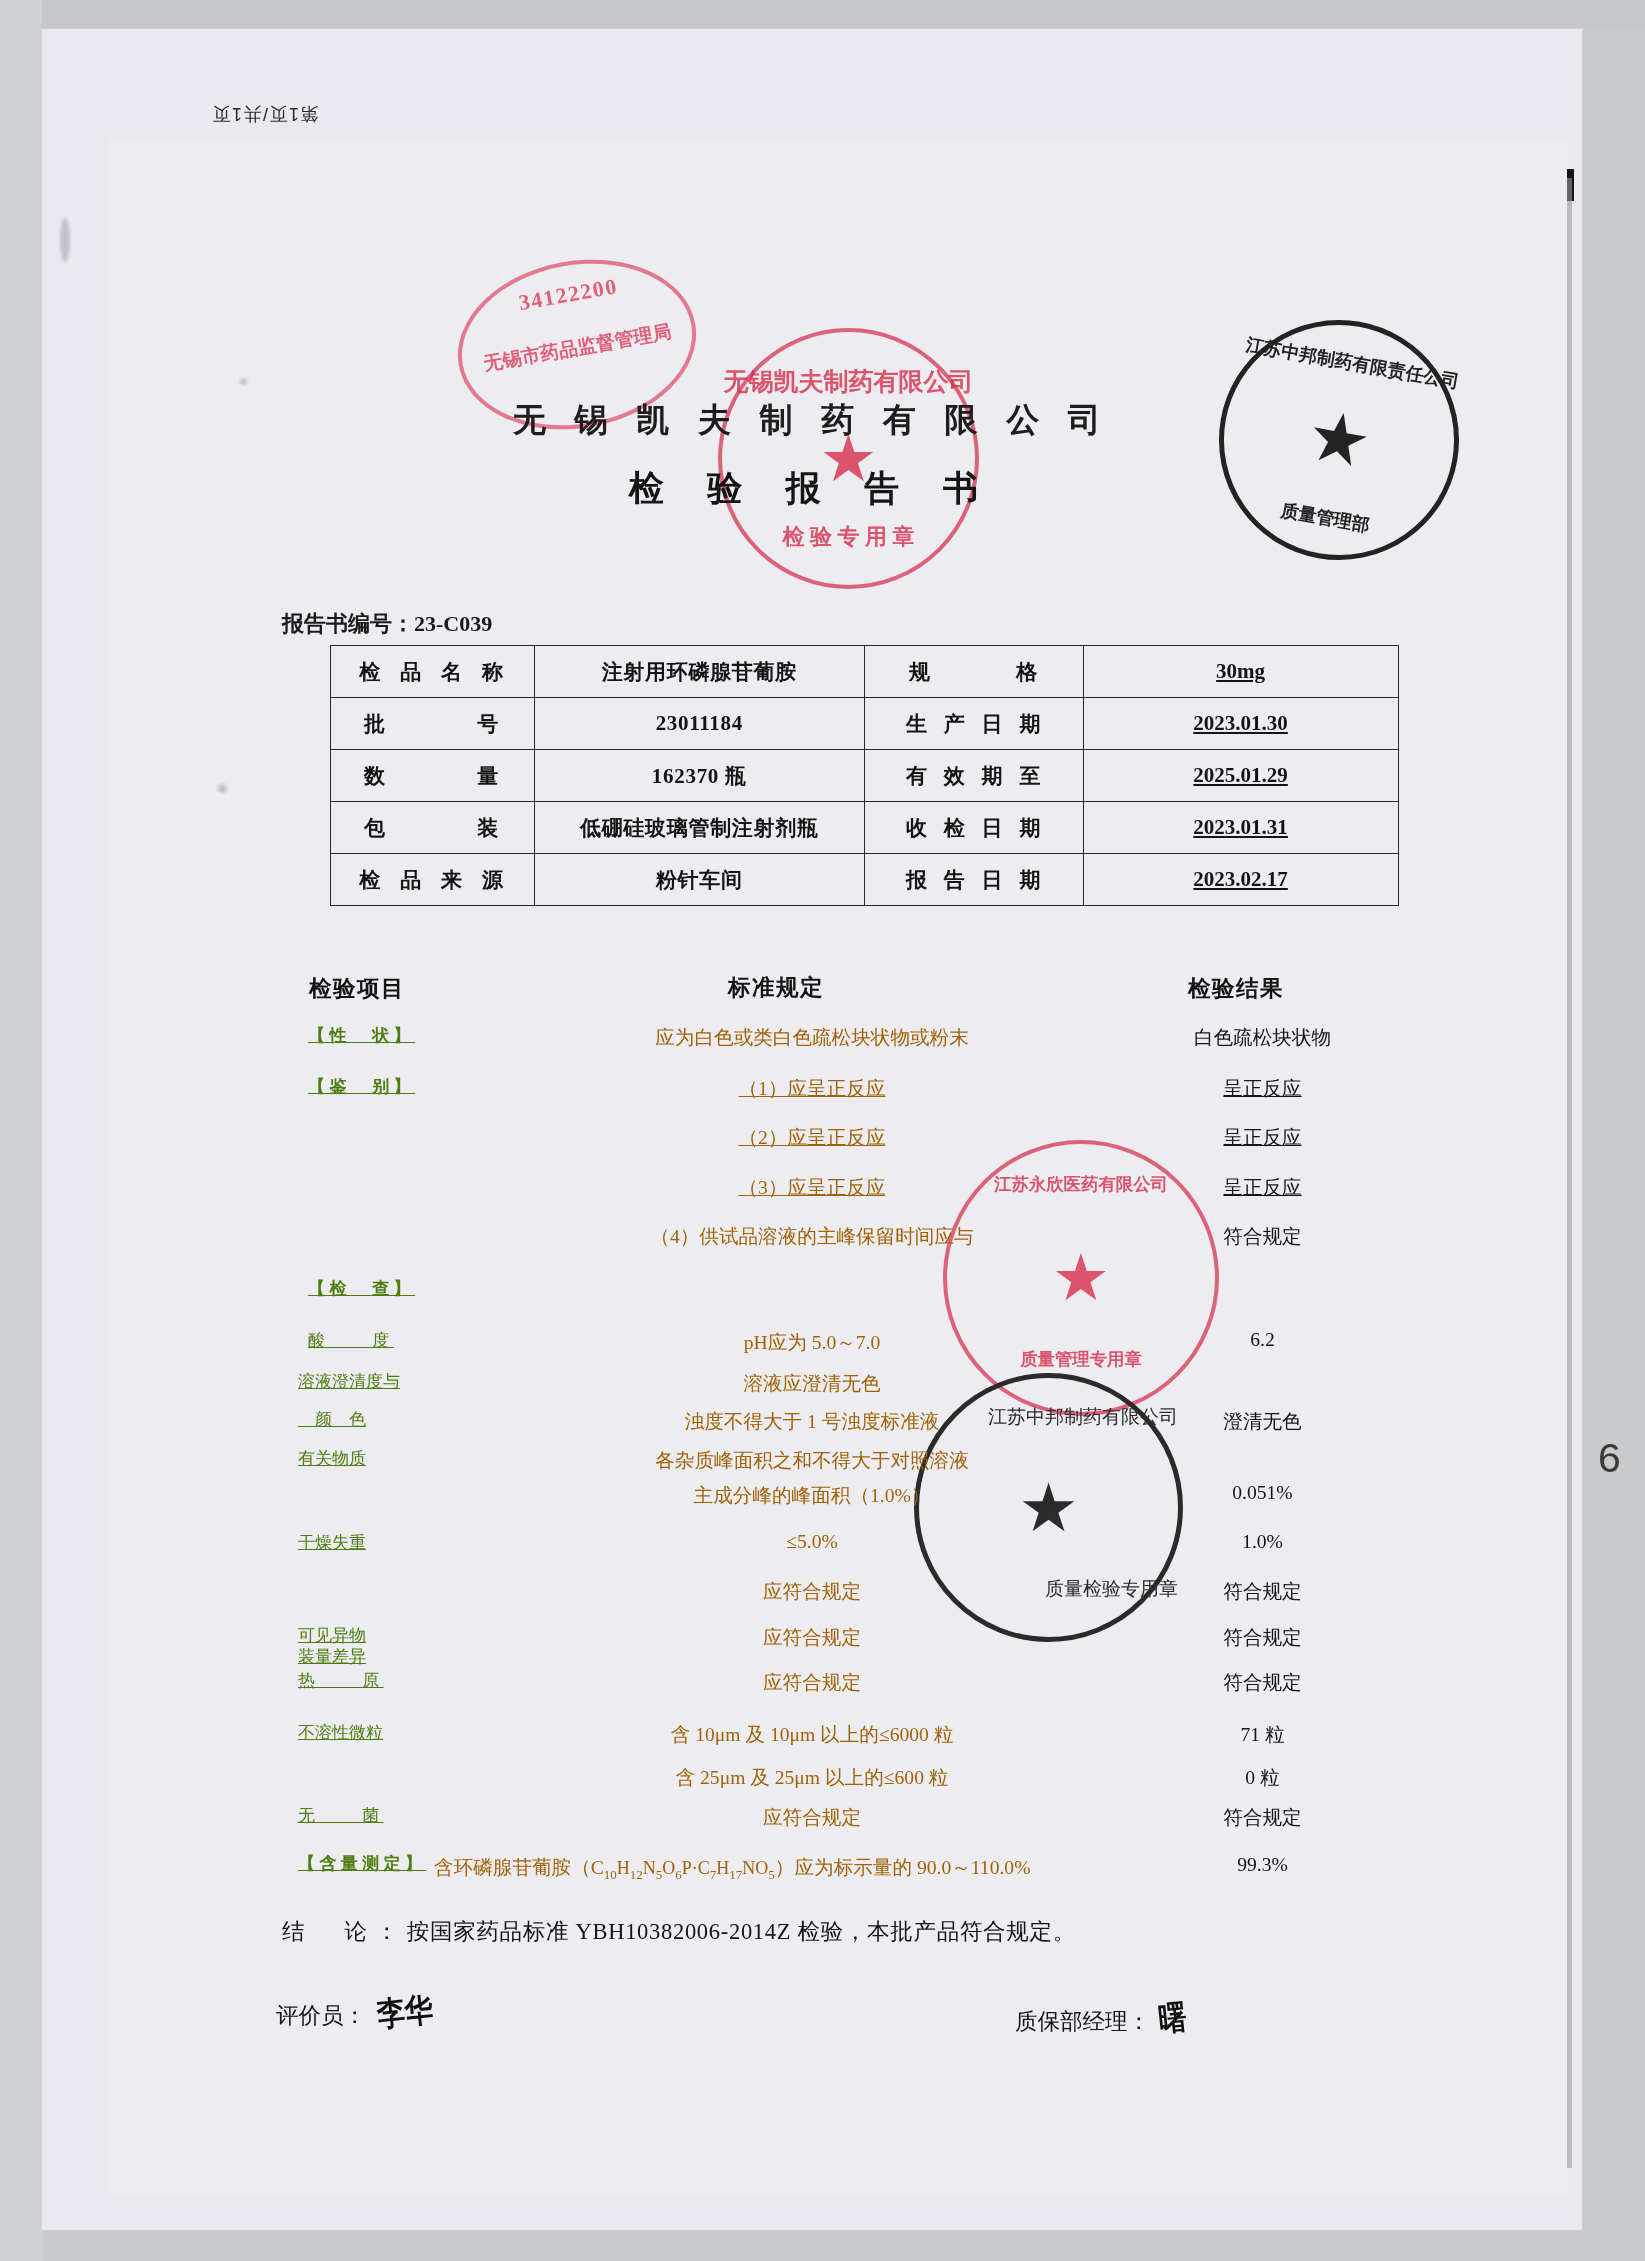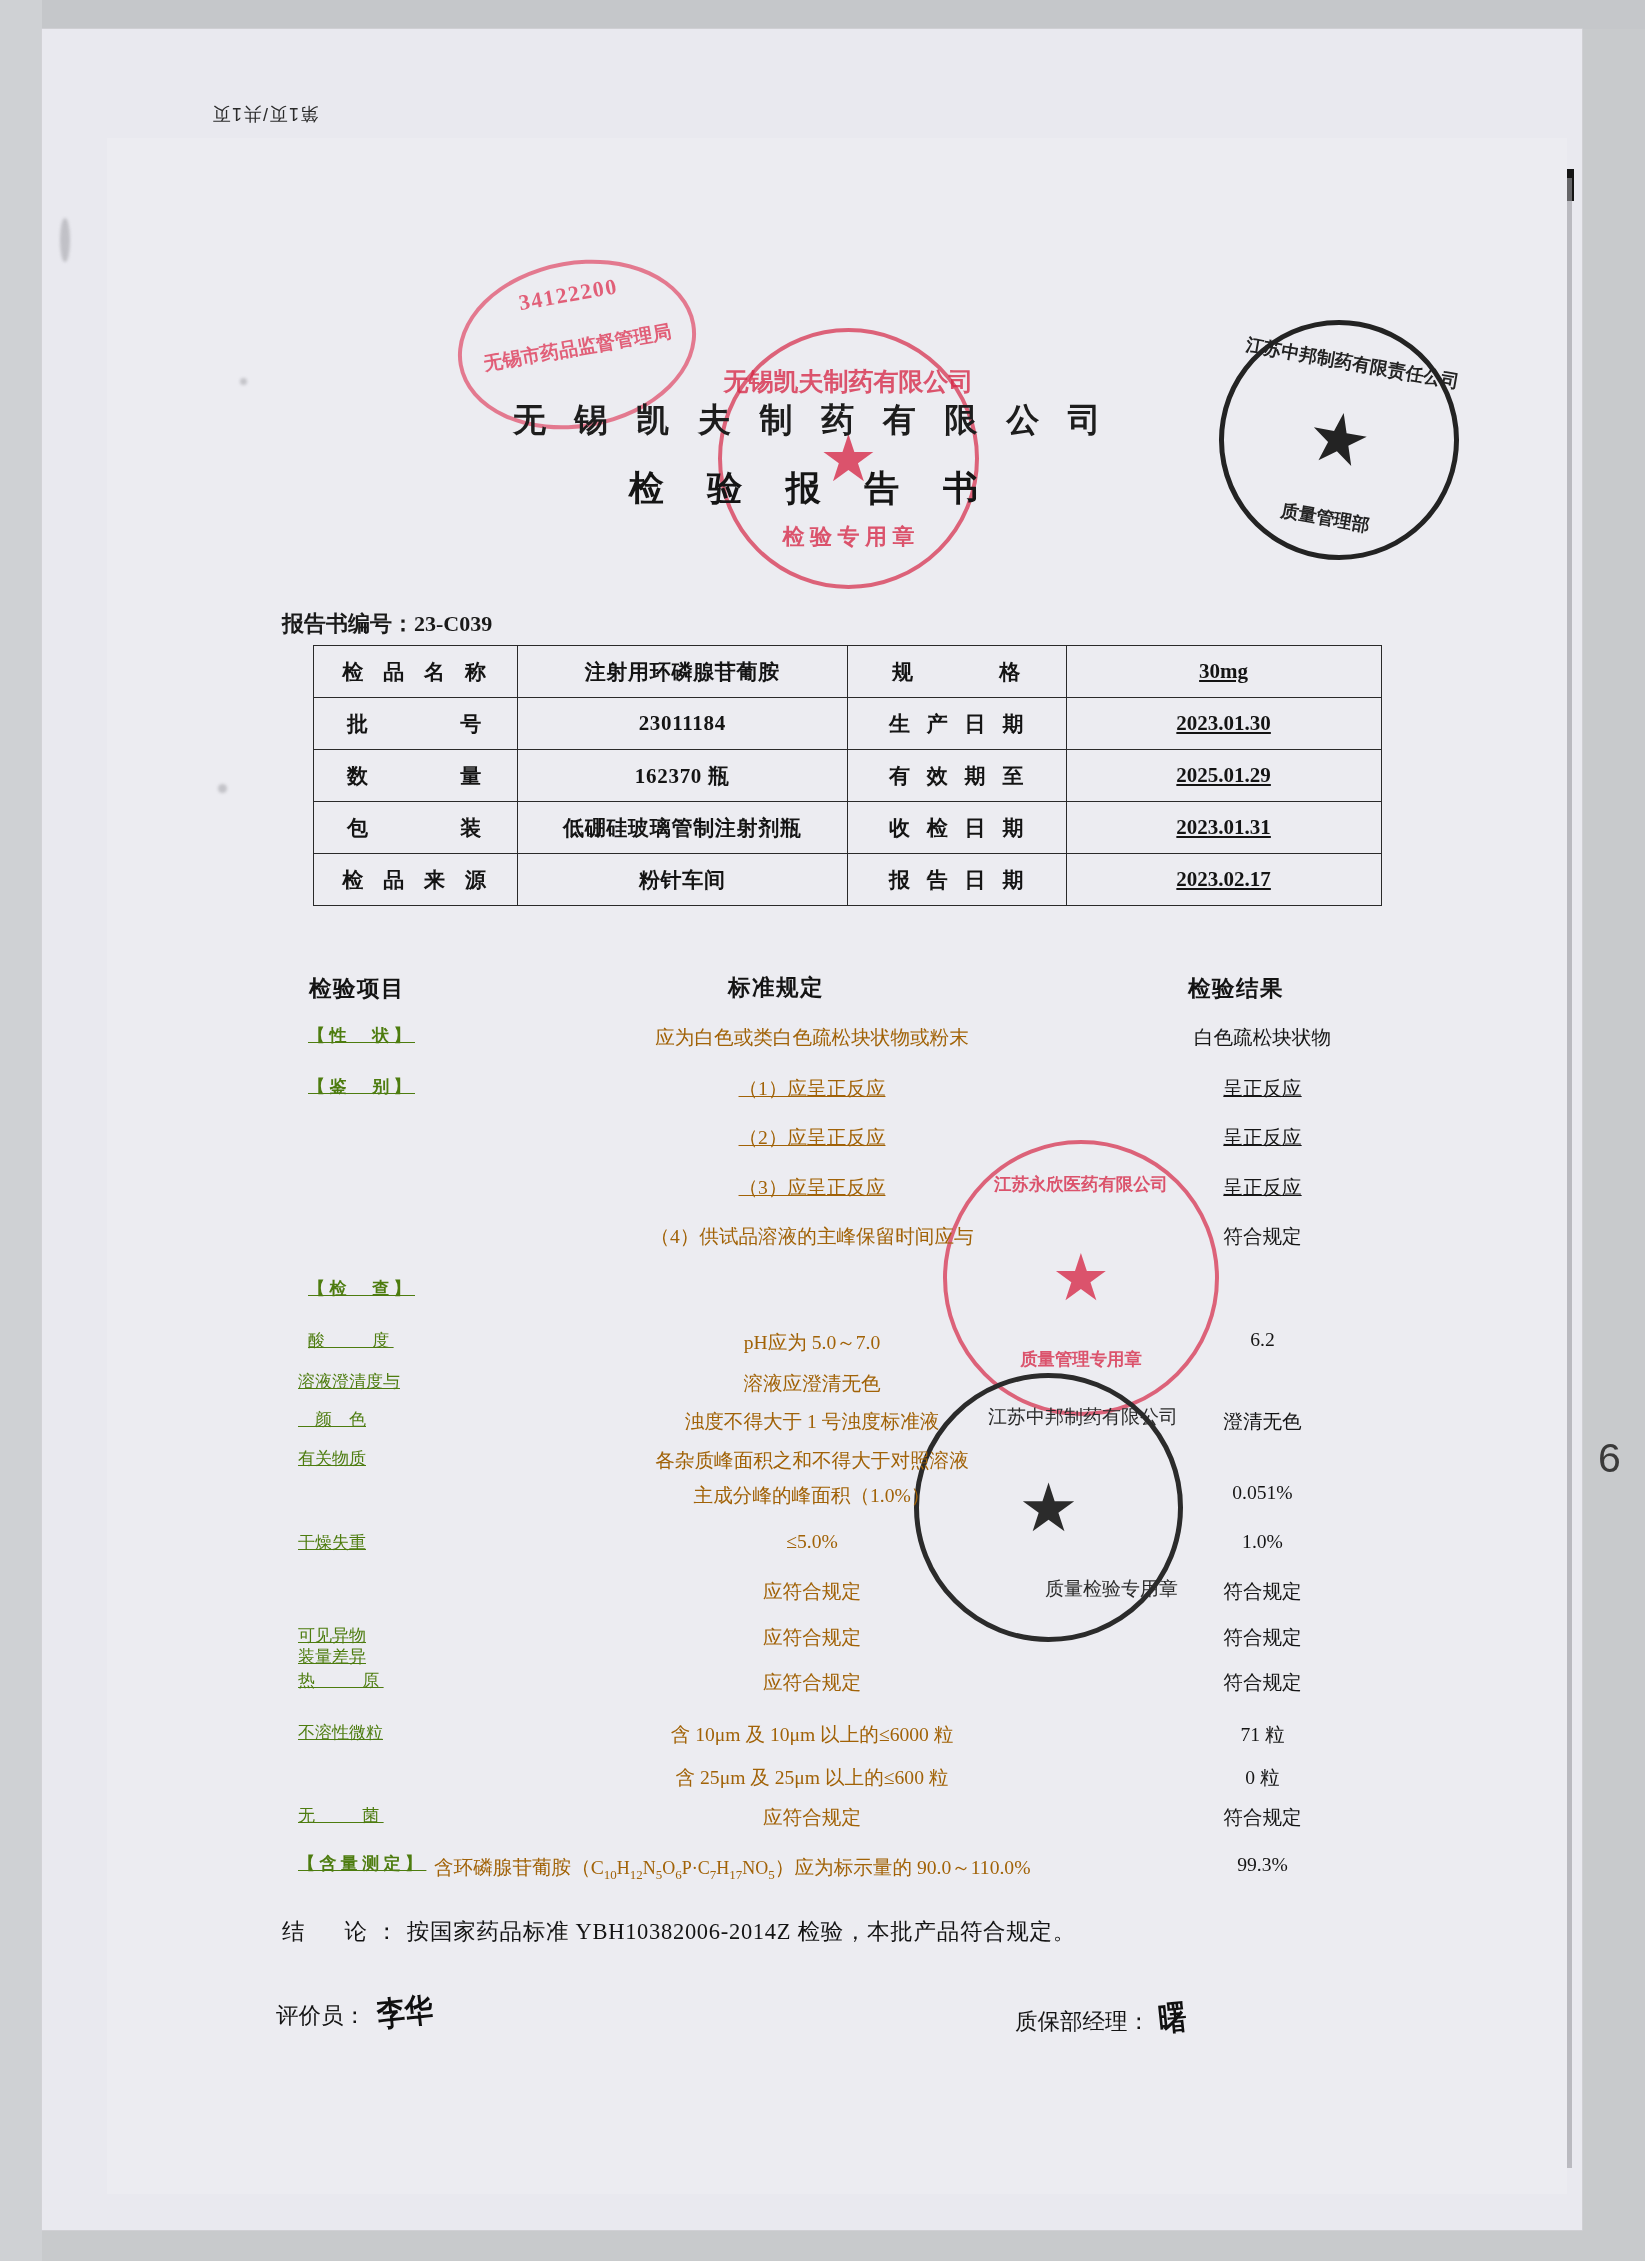--- a/index.html
+++ b/index.html
@@ -132,21 +132,21 @@
     position: absolute;
     left: 240px;
     top: 580px;
     font-size: 22px;
     font-weight: bold;
     color: #1a1a1a;
   }
   
   #infotable {
     position: absolute;
-    left: 271px;
+    left: 288px;
     top: 616px;
     width: 1046px;
     border-collapse: collapse;
     table-layout: fixed;
   }
   #infotable td {
     border: 1.5px solid #2a2a2a;
     height: 49px;
     font-size: 21px;
     text-align: center;

